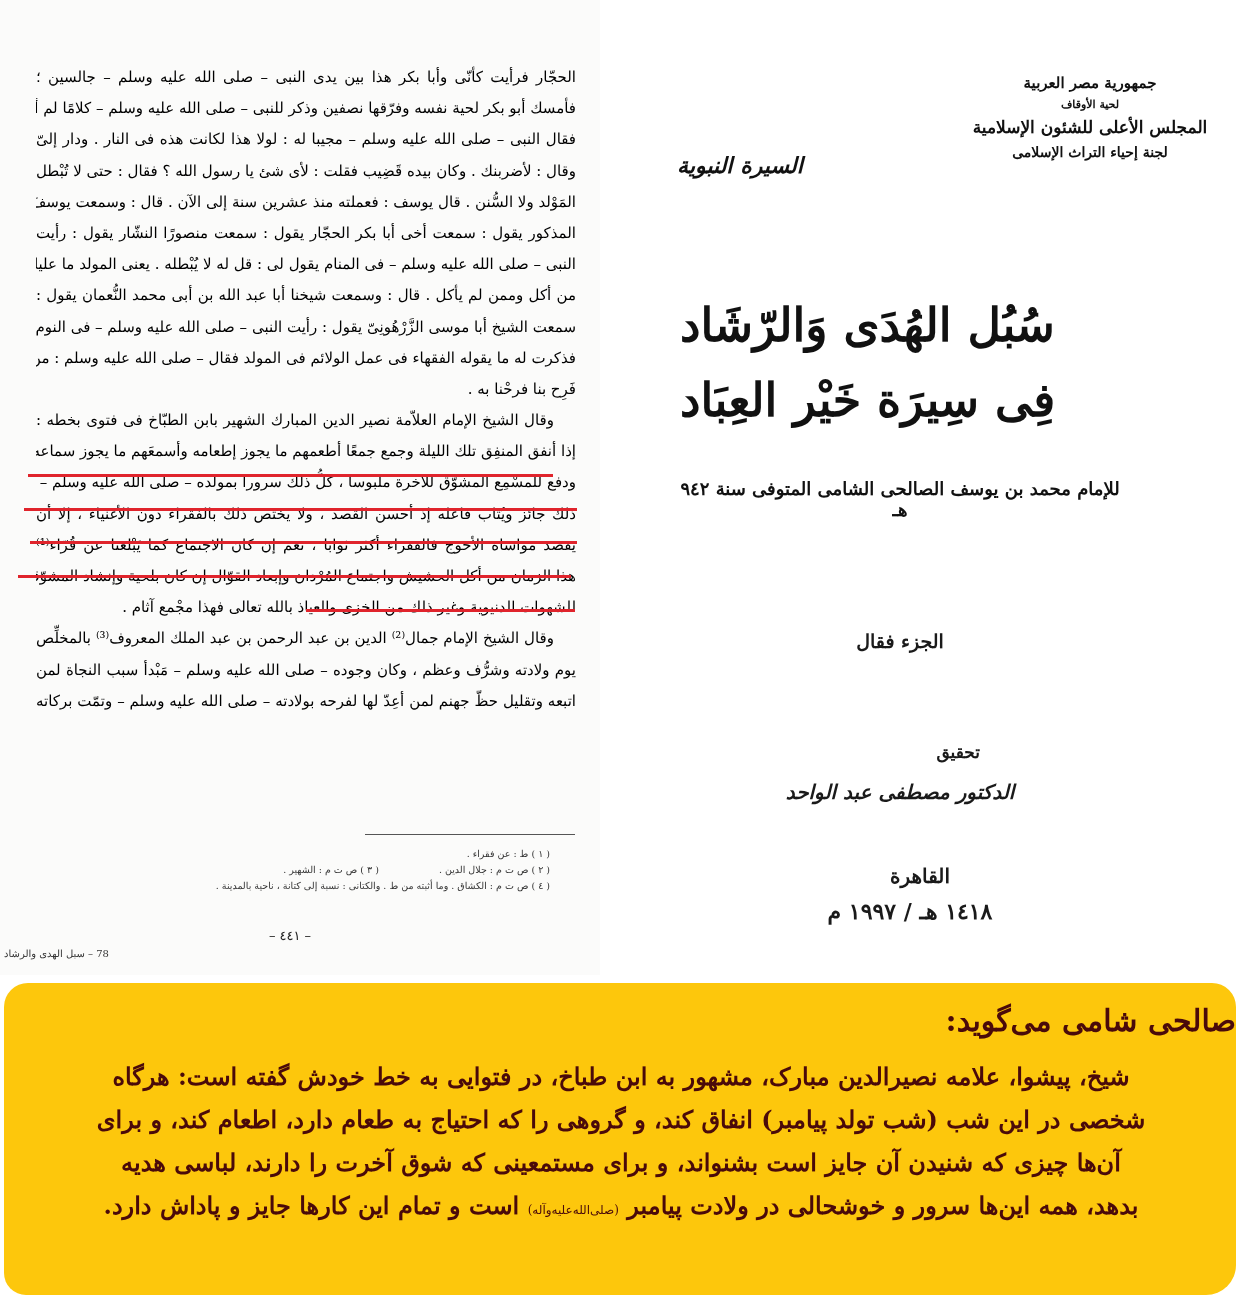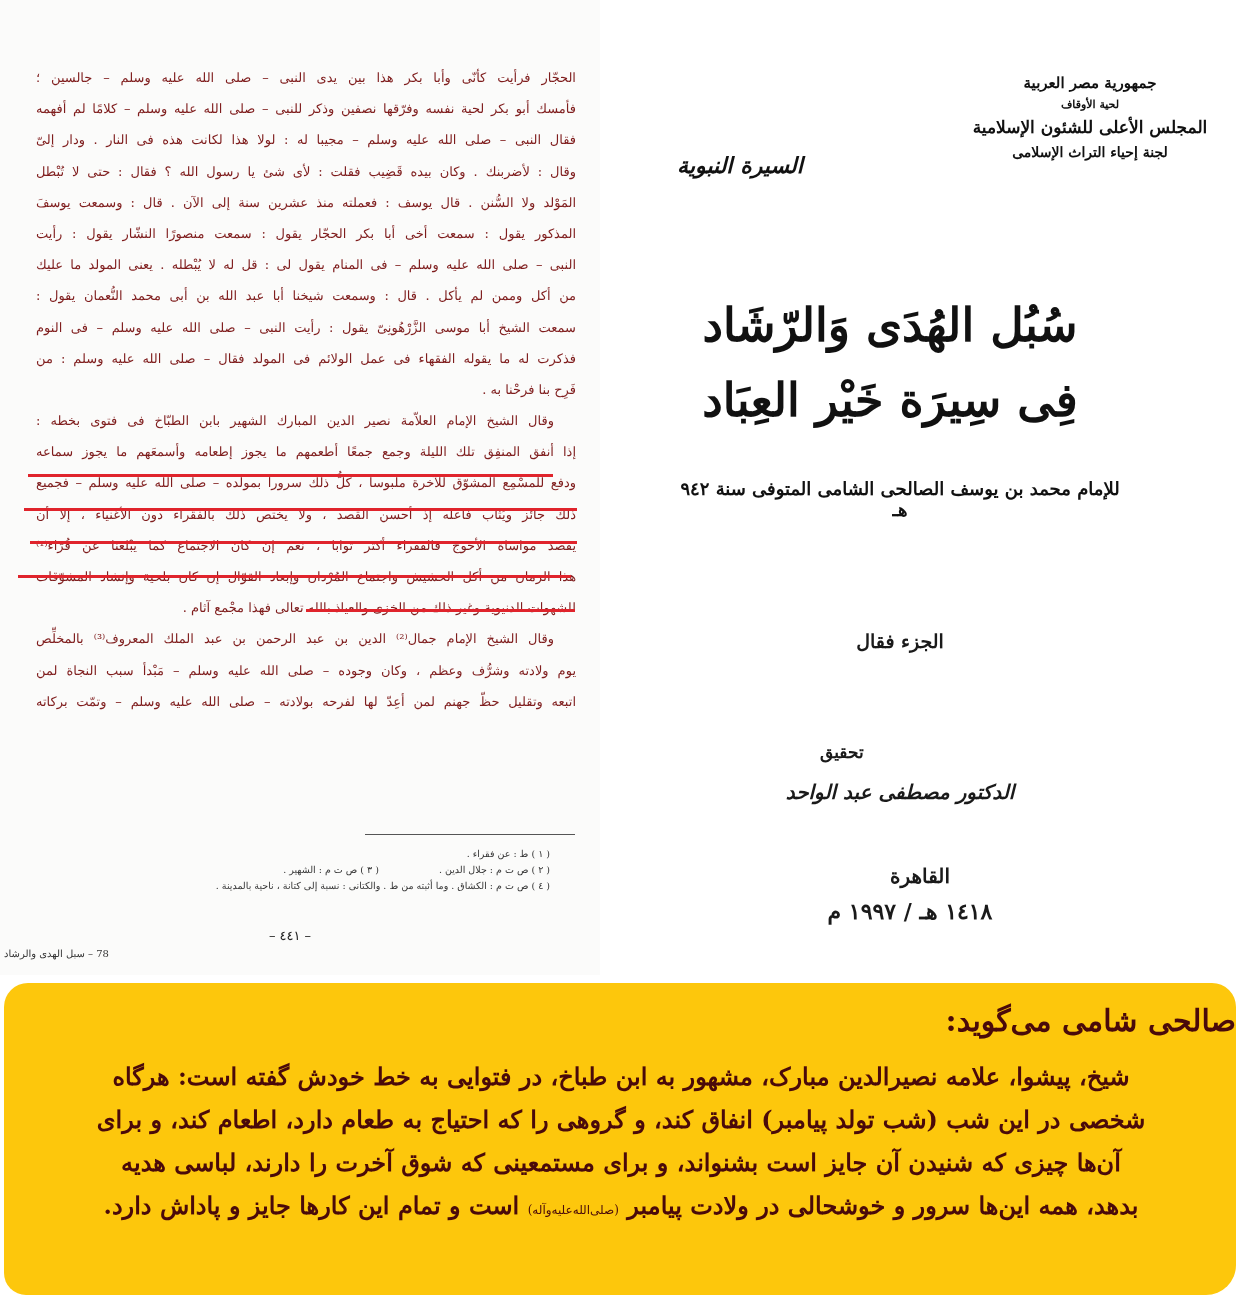--- a/index.html
+++ b/index.html
@@ -6,21 +6,21 @@
   body {
     width:1236px; height:1300px; background:#ffffff; position:relative; overflow:hidden;
     font-family:"DejaVu Serif", serif; color:#1a1a1a;
   }
   .page-left {
     position:absolute; left:0; top:0; width:600px; height:975px; background:#fbfbfa;
   }
   .body-text {
     position:absolute; left:36px; top:62px; width:540px;
     direction:rtl; text-align:justify; text-align-last:justify;
-    font-family:"DejaVu Serif", serif; font-size:13px; line-height:31.2px; color:#7f1d1d;
+    font-family:"DejaVu Serif", serif; font-size:15px; line-height:31.2px; color:#000000;
   }
   .body-text .line { display:block; white-space:nowrap; overflow:hidden; height:31.2px; }
   .body-text .line.last { text-align-last:right; }
   .body-text .line.indent { padding-right:22px; }
   .red-line { position:absolute; height:3px; background:#e0242c; }
   .fn-rule { position:absolute; left:365px; top:834px; width:210px; height:1px; background:#555; }
   .footnotes {
     position:absolute; left:200px; top:846px; width:350px; direction:rtl; text-align:right;
     font-size:9.5px; line-height:16px; color:#333;
   }
@@ -39,30 +39,30 @@
   .publisher { position:absolute; left:330px; top:70px; width:280px; text-align:center; direction:rtl; color:#111; }
   .publisher .p1 { font-size:15px; line-height:26px; font-weight:bold; }
   .publisher .p2 { font-size:11px; line-height:18px; font-weight:bold; }
   .publisher .p3 { font-size:17px; line-height:26px; font-weight:bold; }
   .publisher .p4 { font-size:14px; line-height:24px; font-weight:bold; }
   .series-title {
     position:absolute; left:40px; top:152px; width:160px; text-align:center; direction:rtl;
     font-size:22px; font-weight:bold; font-style:italic; color:#111;
   }
   .book-title {
-    position:absolute; left:60px; top:290px; width:420px; text-align:center; direction:rtl; color:#111;
+    position:absolute; left:60px; top:290px; width:420px; text-align:left; direction:rtl; color:#111;
   }
   .book-title .t1 { font-size:46px; line-height:70px; font-weight:bold; }
   .book-title .t2 { font-size:46px; line-height:80px; font-weight:bold; }
   .author-line {
     position:absolute; left:60px; top:478px; width:440px; text-align:center; direction:rtl;
     font-size:18px; font-weight:bold; color:#111;
   }
   .volume { position:absolute; left:180px; top:630px; width:200px; text-align:center; direction:rtl; font-size:19px; font-weight:bold; }
-  .edited-by { position:absolute; left:200px; top:742px; width:160px; text-align:left; direction:rtl; font-size:17px; font-weight:bold; }
+  .edited-by { position:absolute; left:200px; top:742px; width:160px; text-align:right; direction:rtl; font-size:17px; font-weight:bold; }
   .editor { position:absolute; left:160px; top:780px; width:240px; text-align:center; direction:rtl; font-size:20px; font-weight:bold; font-style:italic; }
   .city { position:absolute; left:200px; top:864px; width:200px; text-align:center; direction:rtl; font-size:20px; font-weight:bold; }
   .year { position:absolute; left:170px; top:898px; width:240px; text-align:center; direction:rtl; font-size:22px; font-weight:bold; }
   .callout {
     position:absolute; left:4px; top:983px; width:1232px; height:312px;
     background:#fdc70c; border-radius:24px 24px 30px 22px;
   }
   .callout-title {
     position:absolute; left:0; top:20px; width:100%; text-align:right; direction:rtl;
     font-family:"DejaVu Serif", serif; font-weight:bold; font-size:30px; color:#4a0a0a;

